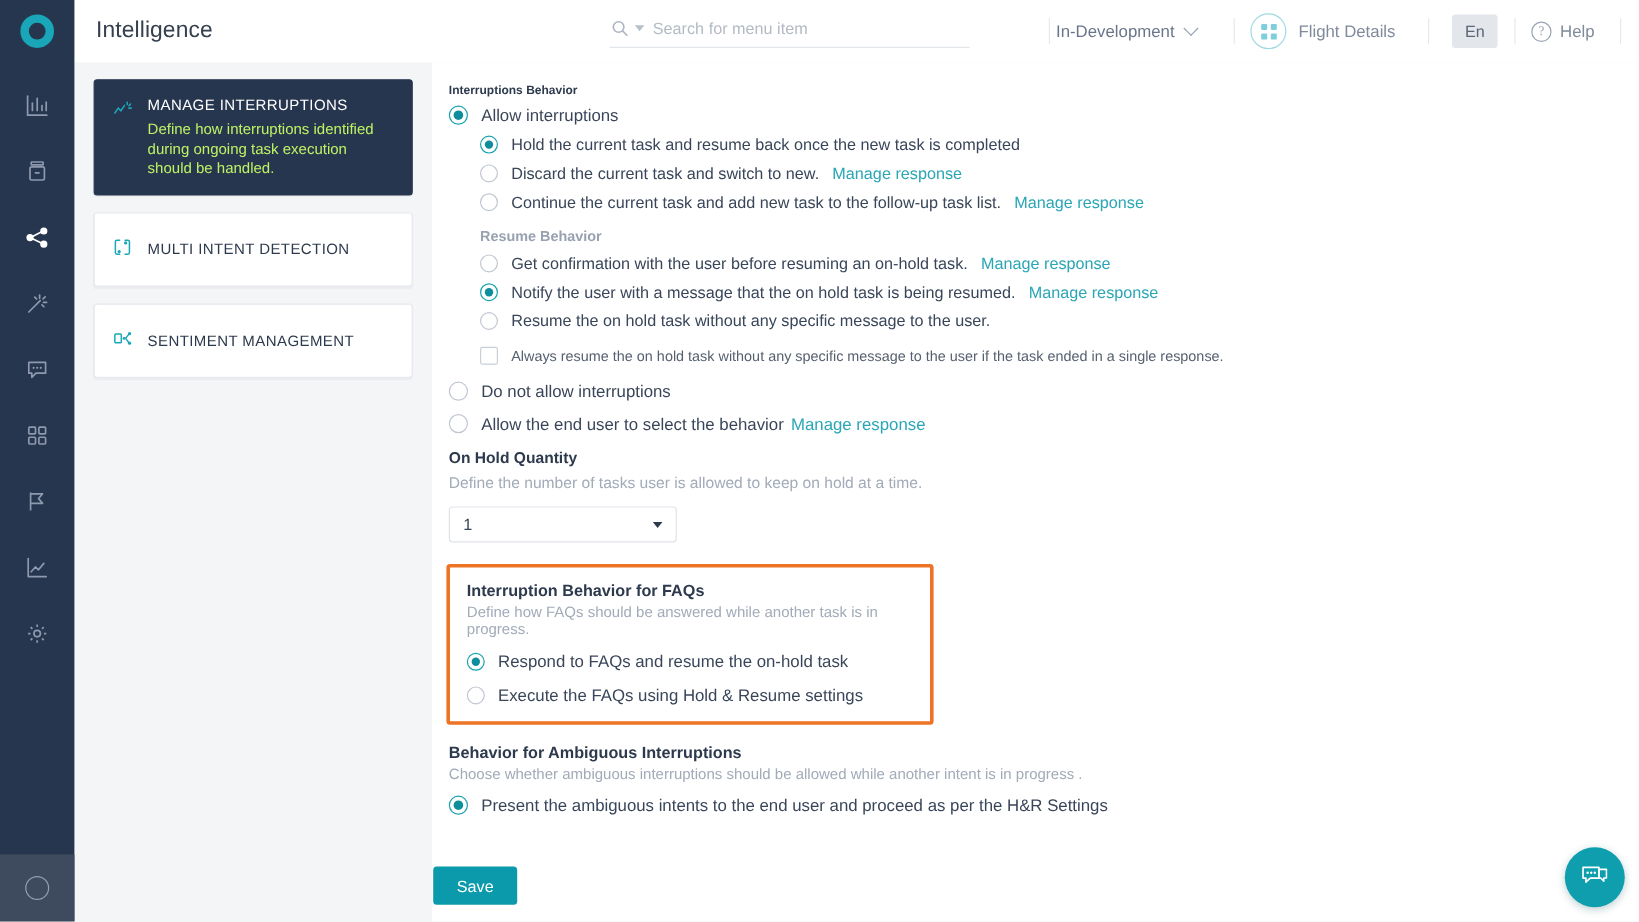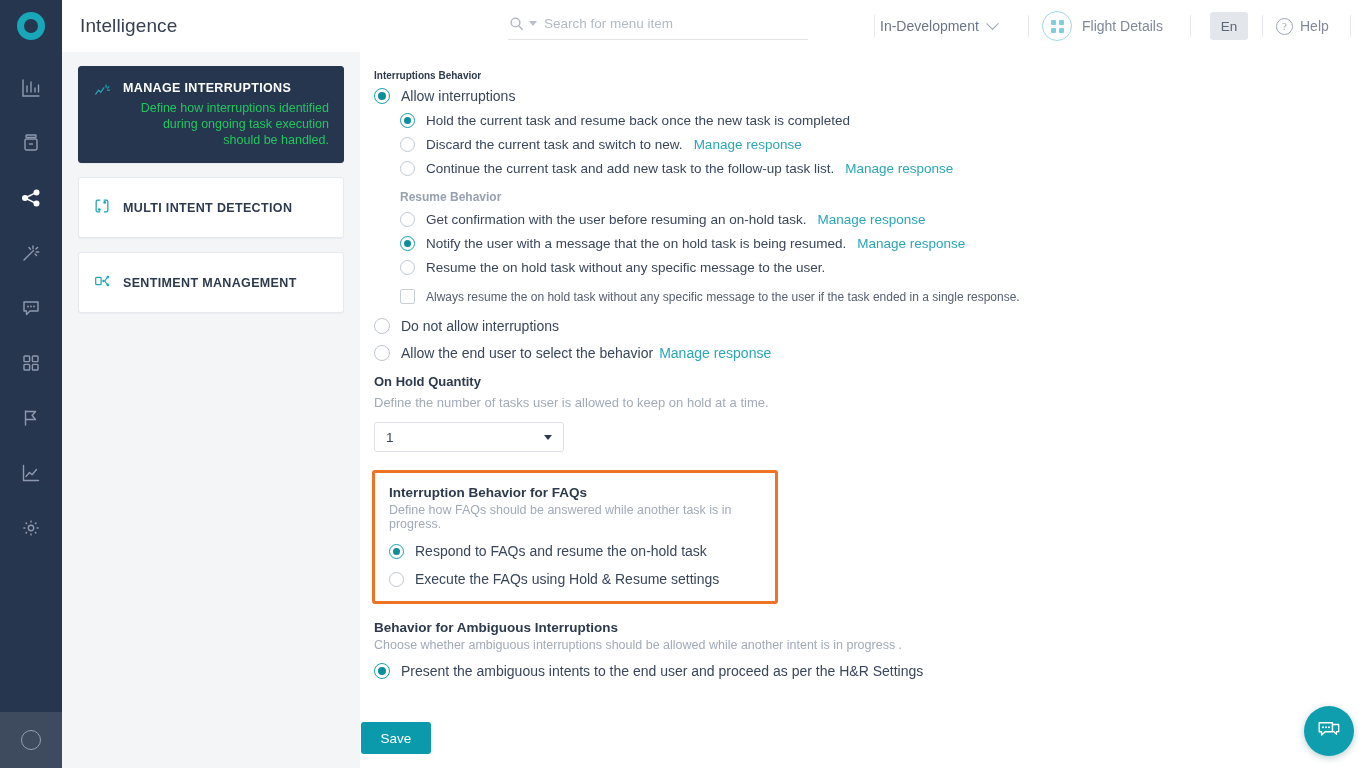--- a/index.html
+++ b/index.html
@@ -134,26 +134,26 @@
     margin-bottom: 14px; cursor: pointer;
     box-shadow: 0 1px 1px rgba(20,30,50,.04);
   }
   .card.active {
     background: #27364f; border-color: #27364f;
   }
   .card-inner { display: flex; padding: 14px 14px; gap: 10px; }
   .card-icon { width: 20px; flex: 0 0 20px; padding-top: 1px; }
   .card-body { flex: 1; }
   .card-title {
-    font-size: 12.5px; font-weight: bold; letter-spacing: .35px;
+    font-size: 12.5px; font-weight: normal; letter-spacing: .35px;
     color: #2d3a4d;
   }
   .card.active .card-title { color: #ffffff; }
   .card-desc {
-    margin-top: 5px; font-size: 12.5px; line-height: 16px; color: #22c55e; text-align: right;
+    margin-top: 5px; font-size: 12.5px; line-height: 16px; color: #bef264;
   }
   .card.plain .card-inner { padding: 18px 14px; align-items: center; }
 
   
   #main {
     position: absolute; left: 360px; top: 52px; right: 0; bottom: 0;
     background: #ffffff;
     overflow: hidden;
   }
   #content { padding: 18px 16px 0 14px; position: relative; }

